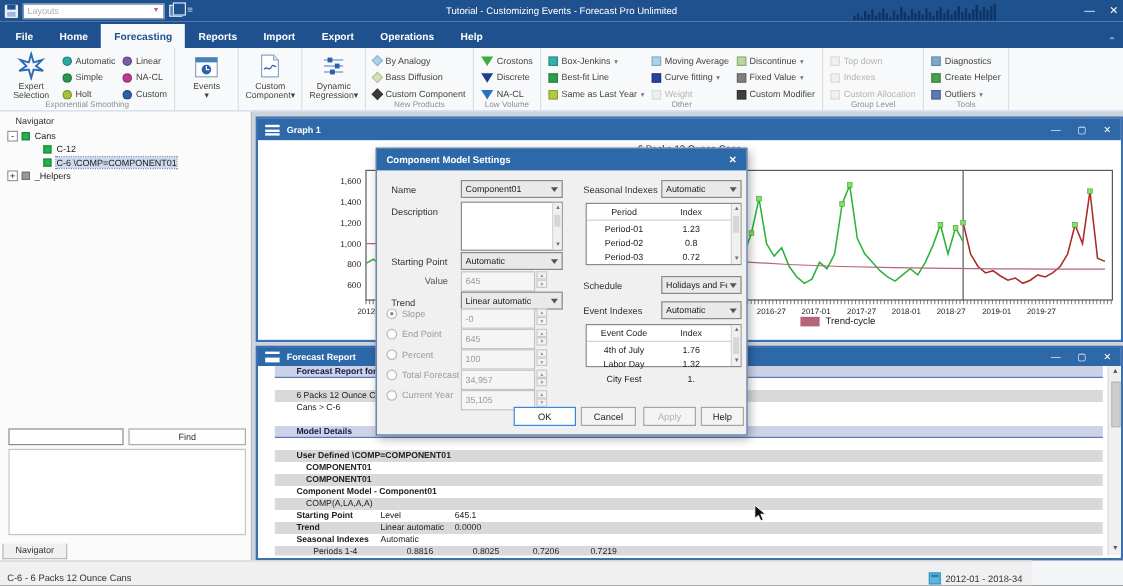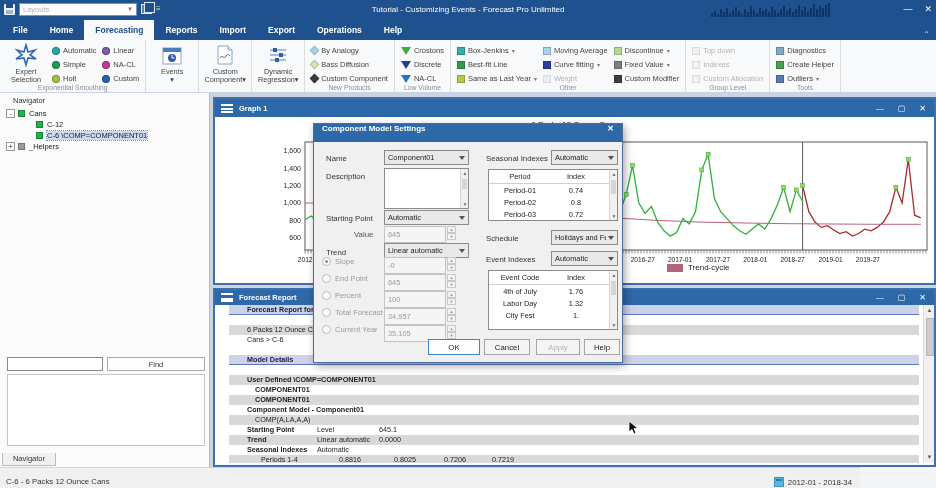--- a/index.html
+++ b/index.html
@@ -85,21 +85,21 @@
   .rep-row{position:relative;margin-left:14px;width:690px;height:10px;font-size:7.2px;color:#222;line-height:10px;}
   .rep-row.gray{background:#d9d9d9;}
   .rep-row.header{background:#ccd3e8;border-bottom:1px solid #5b79b8;font-weight:bold;color:#1a1a40;}
   .rep-cell{position:absolute;top:0;white-space:nowrap;}
   .vscroll{position:absolute;right:0;top:0;width:11px;height:100%;background:#f0f0f0;border-left:1px solid #dcdcdc;}
   .vscroll .ar{position:absolute;left:0;width:11px;height:11px;font-size:6px;color:#606060;text-align:center;line-height:11px;}
   .vscroll .thumb{position:absolute;left:1.5px;width:8px;background:#cdcdcd;border:1px solid #b8b8b8;}
 
   
   .dialog{position:absolute;left:313px;top:123px;width:310px;height:240px;background:#f0f0f1;border:1px solid #4a6ea0;box-shadow:2px 3px 8px rgba(0,0,0,.35);z-index:50;}
-  .dlg-title{height:18px;background:#2d68a8;color:#fff;display:flex;padding:0 8px;font-size:8px;font-weight:bold;}
+  .dlg-title{height:18px;background:#2d68a8;color:#fff;display:flex;align-items:center;padding:0 8px;font-size:8px;font-weight:bold;}
   .dlg-close{margin-left:auto;font-size:8px;}
   .dlg-label{position:absolute;font-size:7.8px;color:#333;white-space:nowrap;}
   .combo{position:absolute;height:15px;background:#e9e9ea;border:1px solid #8a8a8a;font-size:7.4px;color:#222;display:flex;align-items:center;padding:0 3px;}
   .combo .cv{flex:1;white-space:nowrap;overflow:hidden;}
   .combo .ca{width:0;height:0;border-left:3px solid transparent;border-right:3px solid transparent;border-top:4px solid #555;margin-left:2px;flex:none;}
   .txtarea{position:absolute;background:#fff;border:1px solid #8a8a8a;}
   .mini-scroll{position:absolute;right:0;top:0;bottom:0;width:8px;background:#f0f0f0;border-left:1px solid #d5d5d5;}
   .mini-scroll .ar{position:absolute;left:0;width:8px;height:8px;font-size:5px;color:#707070;text-align:center;line-height:8px;}
   .spin-input{position:absolute;height:17px;border:1px solid #c4c4c4;background:#f5f5f5;color:#9a9a9a;font-size:7.4px;display:flex;align-items:center;padding:0 3px;}
   .spinner{position:absolute;width:9px;height:13px;display:flex;flex-direction:column;}
@@ -866,21 +866,21 @@
       <span class="cv">Automatic</span>
         <span class="ca"></span>
     </div>
     <div class="dtable" style="left:174px;top:45px;width:130px;height:52px;" id="seasonal-table">
         <div class="hd">
           <span class="c1" style="font-weight:normal">Period</span>
           <span class="c2" style="font-weight:normal">Index</span>
         </div>
         <div class="tr">
           <span class="c1">Period-01</span>
-          <span class="c2">0.74</span>
+          <span class="c2">1.23</span>
         </div>
         <div class="tr">
           <span class="c1">Period-02</span>
           <span class="c2">0.8</span>
         </div>
         <div class="tr">
           <span class="c1">Period-03</span>
           <span class="c2">0.72</span>
         </div>
         <div class="mini-scroll">
@@ -894,21 +894,21 @@
     <div class="combo" style="left:237px;top:106px;width:67px;">
       <span class="cv">Holidays and Festi</span>
         <span class="ca"></span>
     </div>
 
     <span class="dlg-label" style="left:172px;top:131px;">Event Indexes</span>
     <div class="combo" style="left:237px;top:127px;width:67px;">
       <span class="cv">Automatic</span>
         <span class="ca"></span>
     </div>
-    <div class="dtable" style="left:174px;top:146px;width:130px;height:60px;" id="event-table">
+    <div class="dtable" style="left:174px;top:146px;width:130px;height:36px;" id="event-table">
         <div class="hd">
           <span class="c1" style="font-weight:normal">Event Code</span>
           <span class="c2" style="font-weight:normal">Index</span>
         </div>
         <div class="tr">
           <span class="c1">4th of July</span>
           <span class="c2">1.76</span>
         </div>
         <div class="tr">
           <span class="c1">Labor Day</span>

